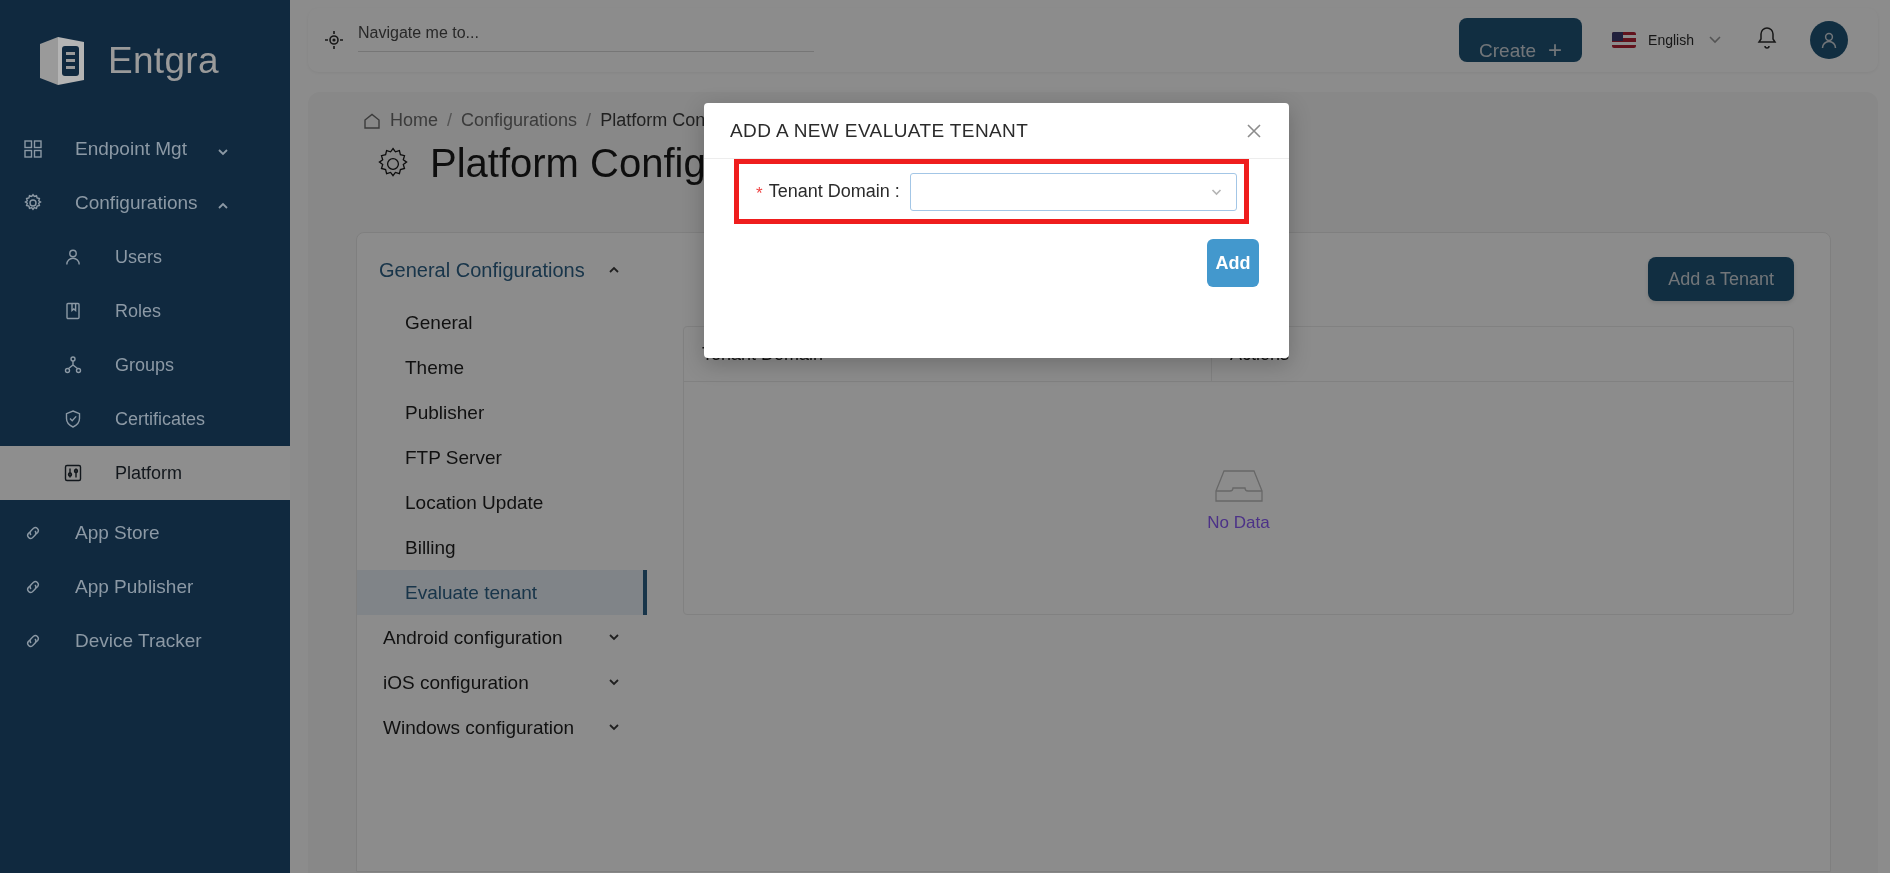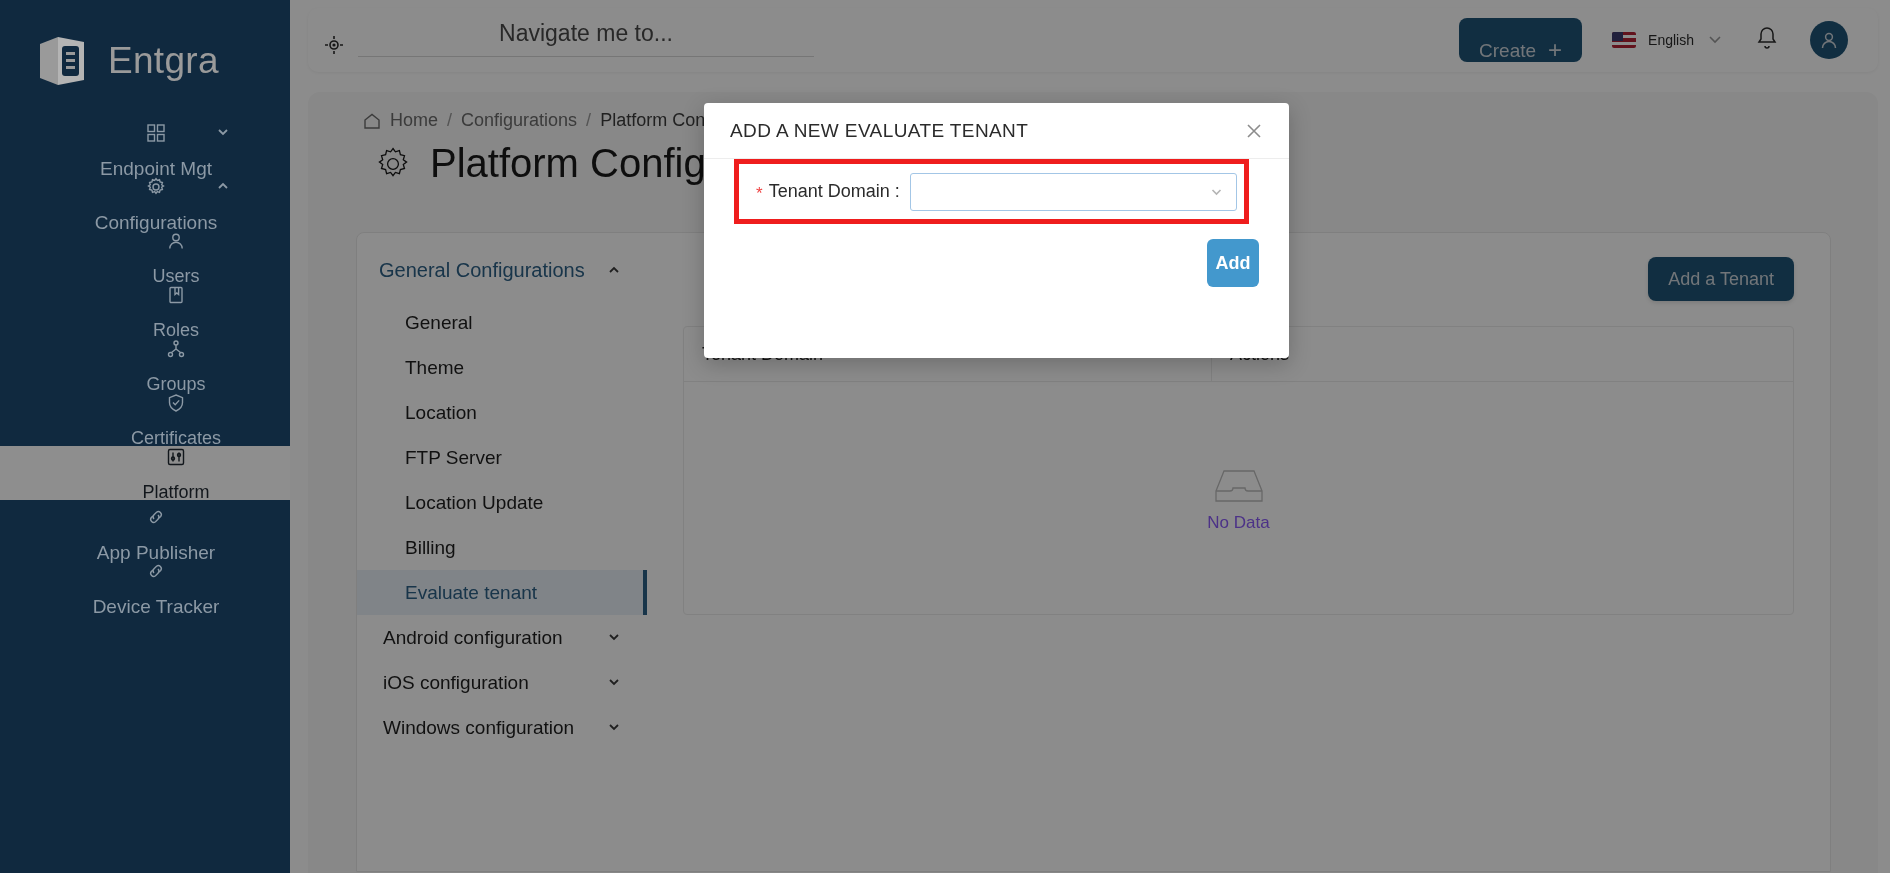--- a/index.html
+++ b/index.html
@@ -39,26 +39,25 @@
     font-size: 37px;
     color: #9a9a9a;
     letter-spacing: .3px;
     font-weight: 400;
   }
   .nav-item {
     display: flex;
     align-items: center;
     height: 54px;
     padding-left: 22px;
-    gap: 14px;
+    gap: 31px;
     color: #8c99a5;
     font-size: 19px;
     cursor: pointer;
     position: relative;
-    flex-direction: column;
   }
   .nav-item.sub { padding-left: 62px; font-size: 18px; }
   .nav-item.active {
     background: #8e8e8e;
     color: #12171c;
   }
   .nav-item.active .nav-ic svg { stroke: #12171c; }
   .nav-ic {
     width: 22px; height: 22px;
     display: flex; align-items: center; justify-content: center;
@@ -103,26 +102,25 @@
   }
   .nav-search .pin { width: 22px; height: 22px; }
   .nav-search .pin svg { width: 20px; height: 20px; stroke: #2b2b2b; fill: none; stroke-width: 1.6; }
   .nav-search .line {
     flex: 1 1 auto;
     border-bottom: 1px solid #d8d8d8;
     padding-bottom: 9px;
   }
   .nav-search input {
     border: none; outline: none;
-    font-size: 23px;
+    font-size: 16px;
     color: #3a3a3a;
     font-family: "Liberation Sans", sans-serif;
     width: 100%;
     background: transparent;
-    text-align: center;
   }
   .nav-search input::placeholder { color: #4a4a4a; }
 
   .topbar-right {
     margin-left: auto;
     display: flex;
     align-items: center;
     gap: 30px;
     padding-right: 30px;
   }
@@ -486,20 +484,29 @@
           <span class="nav-label">Platform</span>
         </div>
         <div class="nav-gap"></div>
         <div class="nav-item">
           <span class="nav-ic">
             <svg viewBox="0 0 20 20">
               <path d="M8 12 a3 3 0 0 1 0-4.2 l2.5-2.5 a3 3 0 0 1 4.2 4.2 L13 11"></path>
               <path d="M12 8 a3 3 0 0 1 0 4.2 l-2.5 2.5 a3 3 0 0 1 -4.2-4.2 L7 9"></path>
             </svg>
           </span>
+          <span class="nav-label">App Store</span>
+        </div>
+        <div class="nav-item">
+          <span class="nav-ic">
+            <svg viewBox="0 0 20 20">
+              <path d="M8 12 a3 3 0 0 1 0-4.2 l2.5-2.5 a3 3 0 0 1 4.2 4.2 L13 11"></path>
+              <path d="M12 8 a3 3 0 0 1 0 4.2 l-2.5 2.5 a3 3 0 0 1 -4.2-4.2 L7 9"></path>
+            </svg>
+          </span>
           <span class="nav-label">App Publisher</span>
         </div>
         <div class="nav-item">
           <span class="nav-ic">
             <svg viewBox="0 0 20 20">
               <path d="M8 12 a3 3 0 0 1 0-4.2 l2.5-2.5 a3 3 0 0 1 4.2 4.2 L13 11"></path>
               <path d="M12 8 a3 3 0 0 1 0 4.2 l-2.5 2.5 a3 3 0 0 1 -4.2-4.2 L7 9"></path>
             </svg>
           </span>
           <span class="nav-label">Device Tracker</span>
@@ -592,21 +599,21 @@
             </span>
           </div>
           <div id="cfg-items">
               <div class="cfg-item">
                 <span>General</span>
               </div>
               <div class="cfg-item">
                 <span>Theme</span>
               </div>
               <div class="cfg-item">
-                <span>Location</span>
+                <span>Publisher</span>
               </div>
               <div class="cfg-item">
                 <span>FTP Server</span>
               </div>
               <div class="cfg-item">
                 <span>Location Update</span>
               </div>
               <div class="cfg-item">
                 <span>Billing</span>
               </div>

